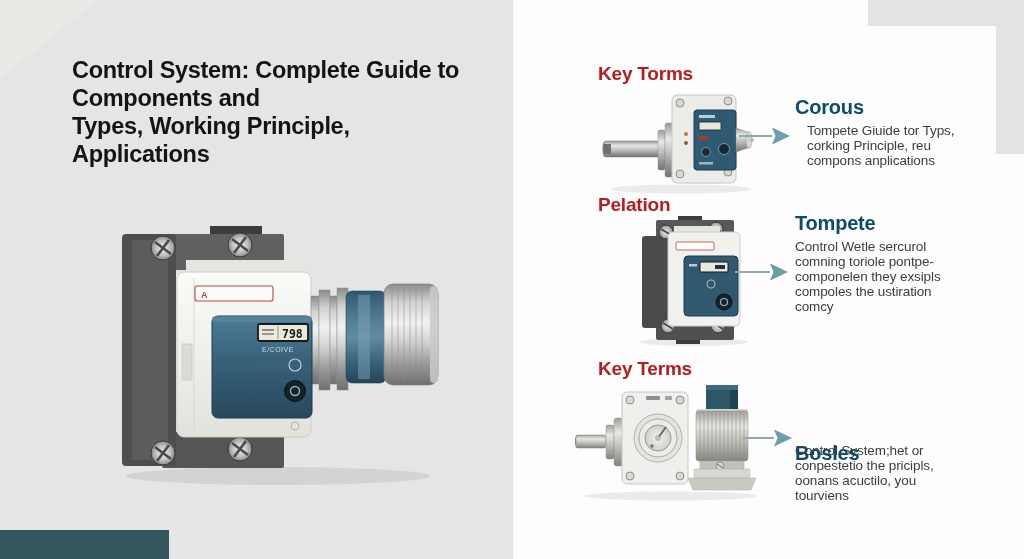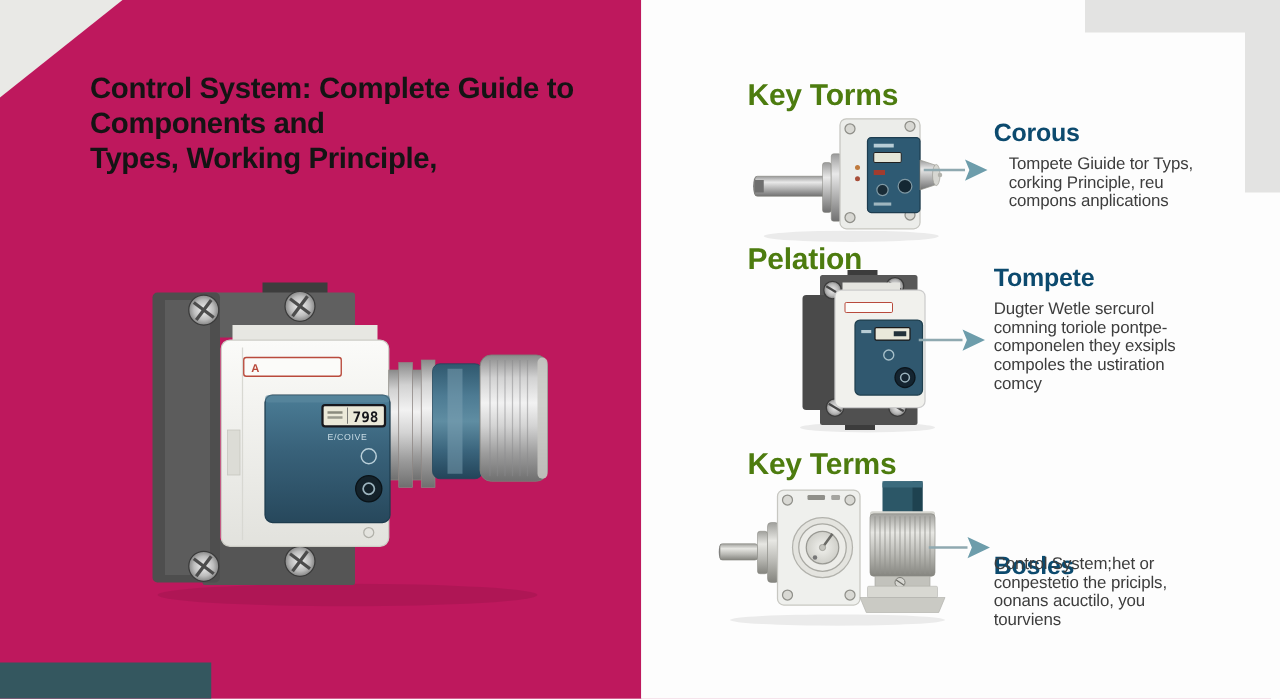--- a/index.html
+++ b/index.html
@@ -2,50 +2,51 @@
 <html><head>
 <meta charset="utf-8">
 <style>
   * { margin:0; padding:0; box-sizing:border-box; }
   html,body { width:1024px; height:559px; }
   body {
     font-family:"Liberation Sans", sans-serif;
     position:relative; overflow:hidden; background:#fdfdfd;
   }
   .canvas { position:absolute; left:0; top:0; width:1024px; height:559px; }
-  .left-panel { position:absolute; left:0; top:0; width:513px; height:559px; background:#be185d; }
+  .left-panel { position:absolute; left:0; top:0; width:513px; height:559px; background:#e5e5e5; }
   .right-panel { position:absolute; left:513px; top:0; width:511px; height:559px; background:#fdfdfd; }
   .corner-tri { position:absolute; left:0; top:0; width:0; height:0;
     border-top:78px solid #e9e9e6; border-right:98px solid transparent; }
   .decor-top  { position:absolute; left:868px; top:0; width:156px; height:26px; background:#e3e3e2; }
   .decor-right{ position:absolute; left:996px; top:0; width:28px; height:154px; background:#e3e3e2; }
   .teal-block { position:absolute; left:0; top:530px; width:169px; height:29px; background:#34575f; }
 
   .title { position:absolute; left:72px; top:56px; width:436px;
     font-size:23.5px; line-height:28px; font-weight:bold; color:#141414; letter-spacing:-0.3px; }
   .title span { display:block; }
 
-  .section-label { position:absolute; font-size:24px; font-weight:bold; color:#4d7c0f; letter-spacing:-0.2px; }
+  .section-label { position:absolute; font-size:19px; font-weight:bold; color:#b91c1c; letter-spacing:-0.2px; }
   .card-heading  { position:absolute; font-size:20px;   font-weight:bold; color:#0c4a6e; letter-spacing:-0.2px; }
   .card-body     { position:absolute; width:178px; font-size:13.5px; line-height:15px;
                    color:#3d3d3d; letter-spacing:-0.1px; }
   .illus, .arrow { position:absolute; }
 </style>
 </head>
 <body>
 
 <div class="canvas">
 
   <div class="left-panel">
     <div class="corner-tri"></div>
 
     <h1 class="title">
       <span>Control System: Complete Guide to</span>
       <span>Components and</span>
       <span>Types, Working Principle,</span>
+      <span>Applications</span>
     </h1>
 
     <svg class="illus" style="left:98px; top:204px;" width="366" height="290" viewBox="0 0 366 290">
       <defs>
         <linearGradient id="mMetalV" x1="0" y1="0" x2="0" y2="1">
           <stop offset="0" stop-color="#8a8a8a"></stop>
             <stop offset=".18" stop-color="#d2d2d2"></stop>
           <stop offset=".38" stop-color="#f2f2f2"></stop>
             <stop offset=".56" stop-color="#d4d4d4"></stop>
           <stop offset=".78" stop-color="#9c9c9c"></stop>
@@ -228,21 +229,21 @@
     <circle cx="108" cy="88" r="8" fill="#142430" stroke="#0b151c"></circle>
     <circle cx="108" cy="88" r="3.5" fill="none" stroke="#9bb3bd" stroke-width="1.2"></circle>
   </svg>
 
   <svg class="arrow" style="left:734px; top:260px;" width="56" height="24" viewBox="0 0 56 24">
     <line x1="1" y1="12" x2="36" y2="12" stroke="#8fa9b0" stroke-width="2"></line>
     <polygon points="36,3.5 54,12 36,20.5 39.5,12" fill="#6d9dab"></polygon>
   </svg>
 
   <div class="card-heading" style="left:795px; top:212px;">Tompete</div>
-  <div class="card-body" style="left:795px; top:239px;">Dugter Wetle sercurol comning toriole pontpe-componelen they exsipls compoles the ustiration comcy</div>
+  <div class="card-body" style="left:795px; top:239px;">Control Wetle sercurol comning toriole pontpe-componelen they exsipls compoles the ustiration comcy</div>
 
   <div class="section-label" style="left:598px; top:358px;">Key Terms</div>
 
   <svg class="illus" style="left:570px; top:383px;" width="200" height="125" viewBox="0 0 200 125">
     <defs>
       <linearGradient id="s3Metal" x1="0" y1="0" x2="0" y2="1">
         <stop offset="0" stop-color="#a0a09c"></stop>
           <stop offset=".3" stop-color="#e7e7e3"></stop>
         <stop offset=".65" stop-color="#b9b9b4"></stop>
           <stop offset="1" stop-color="#84847e"></stop>

